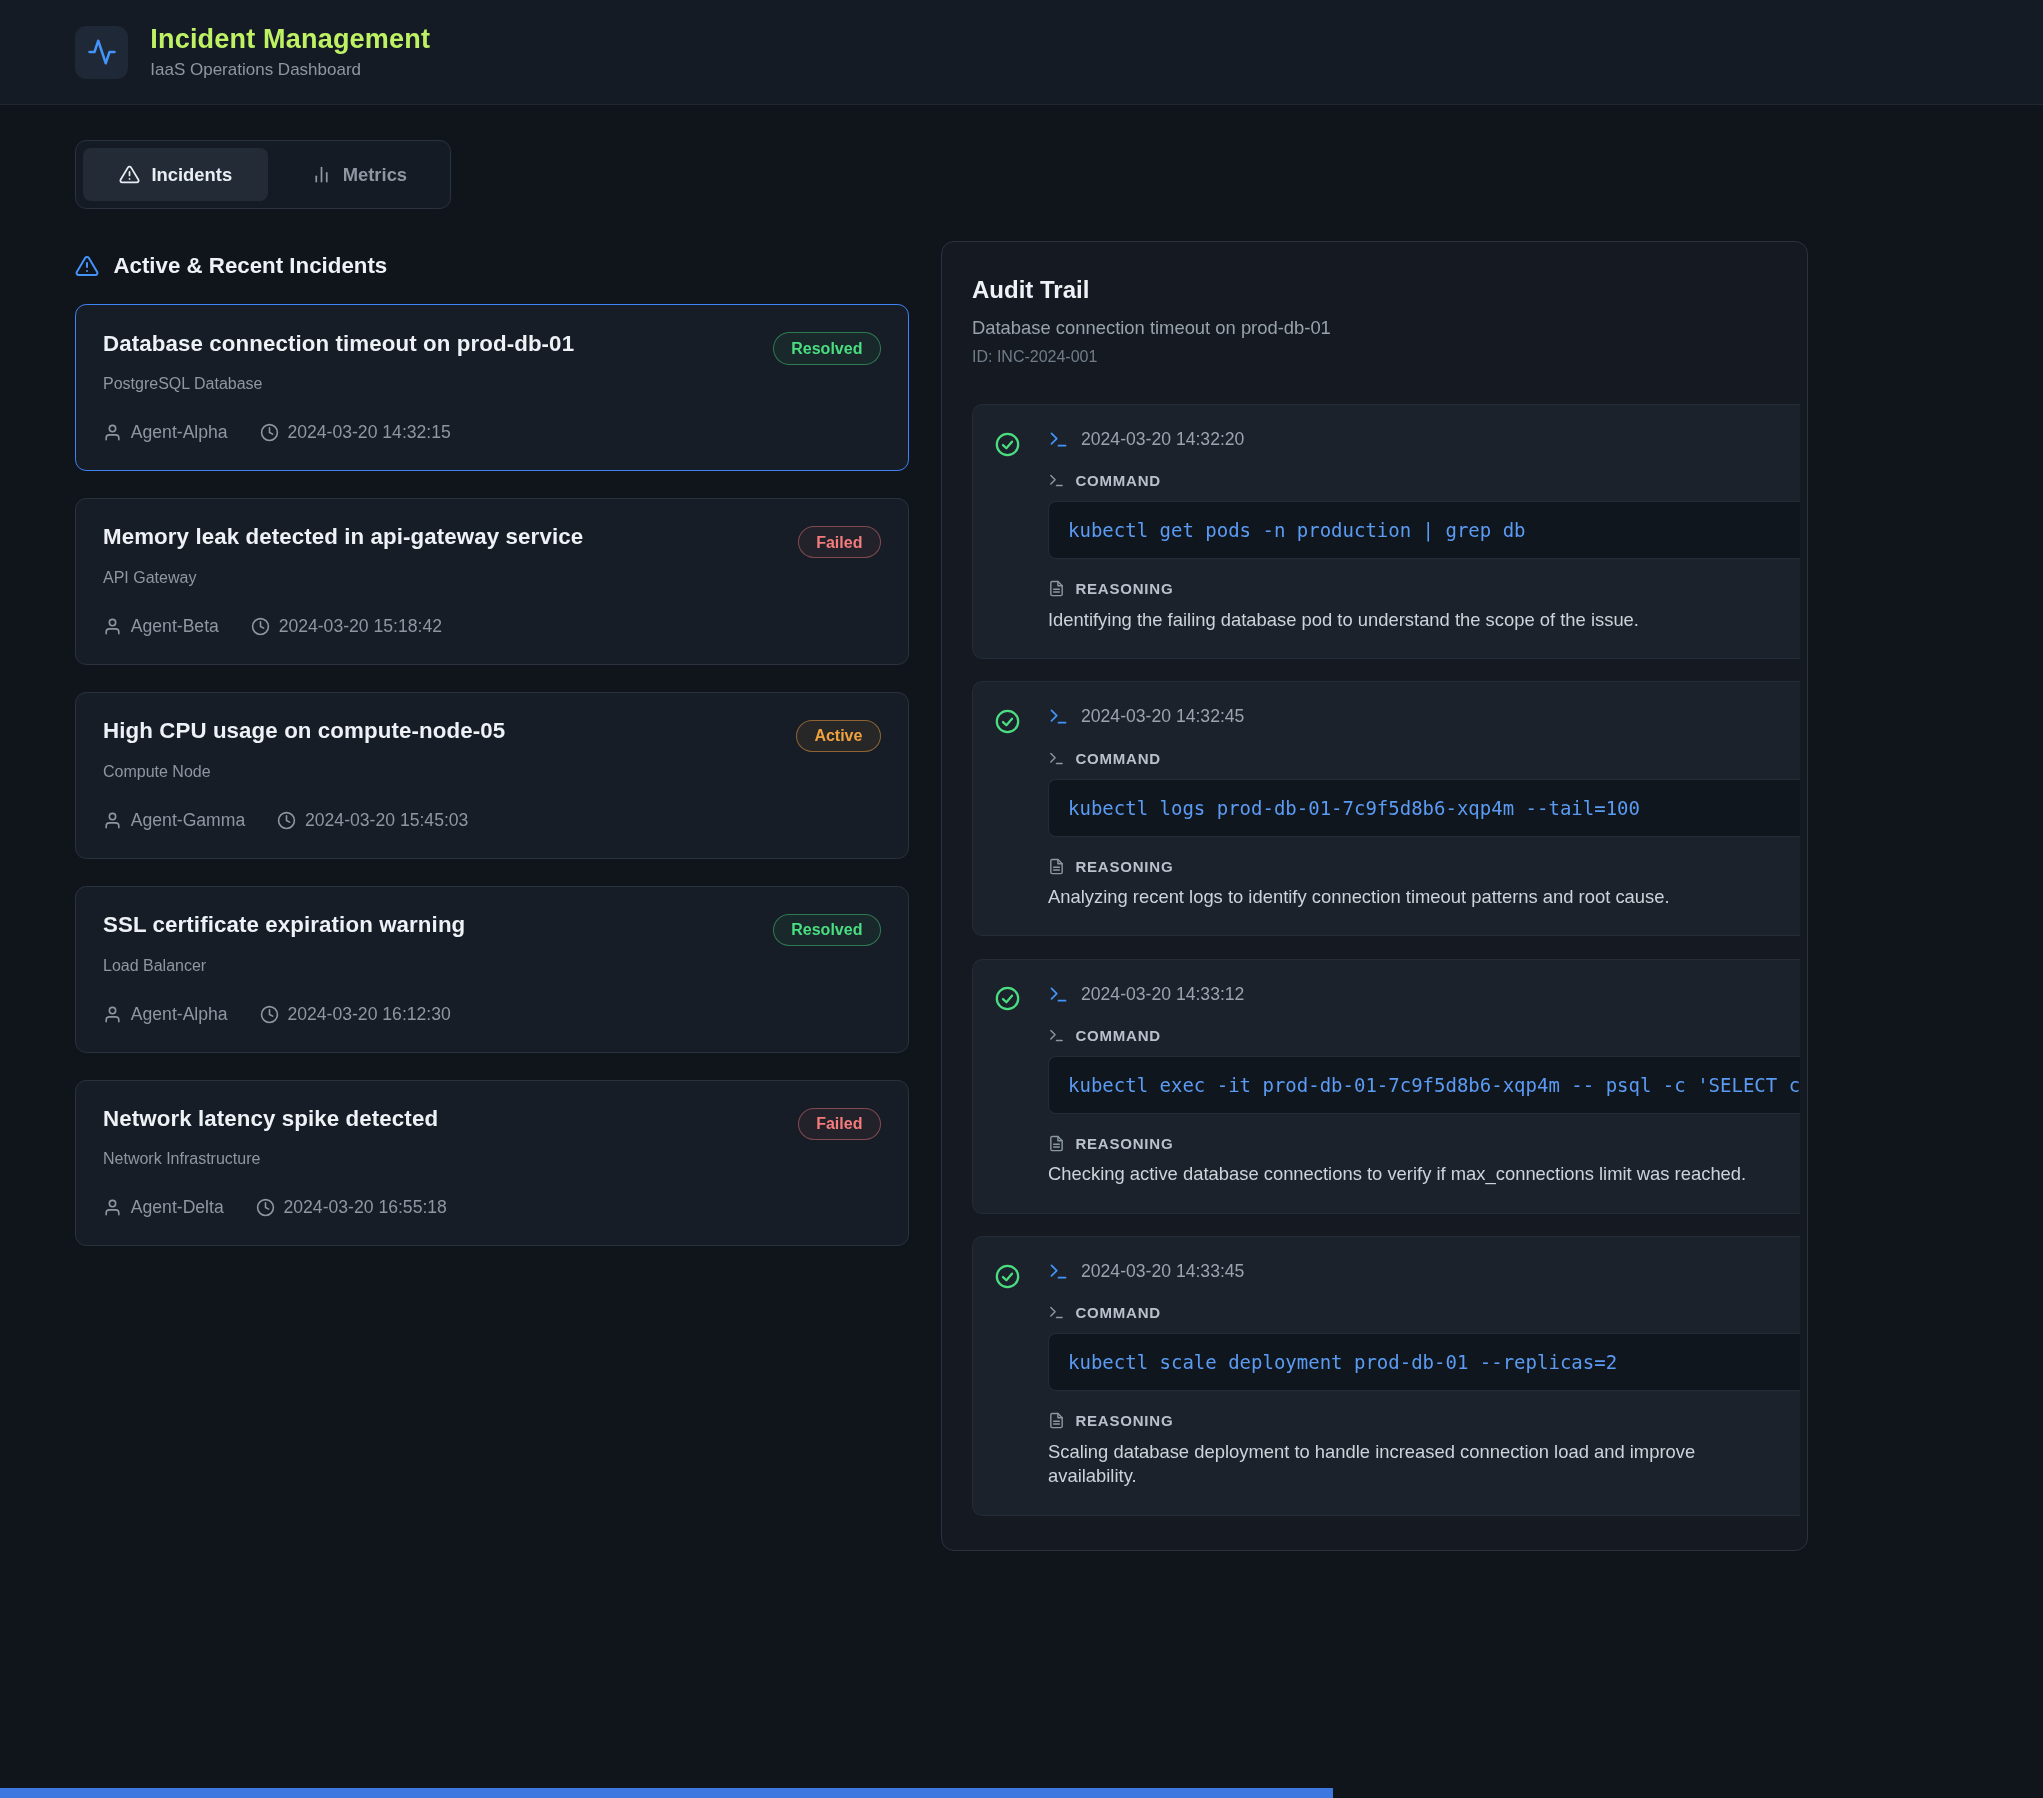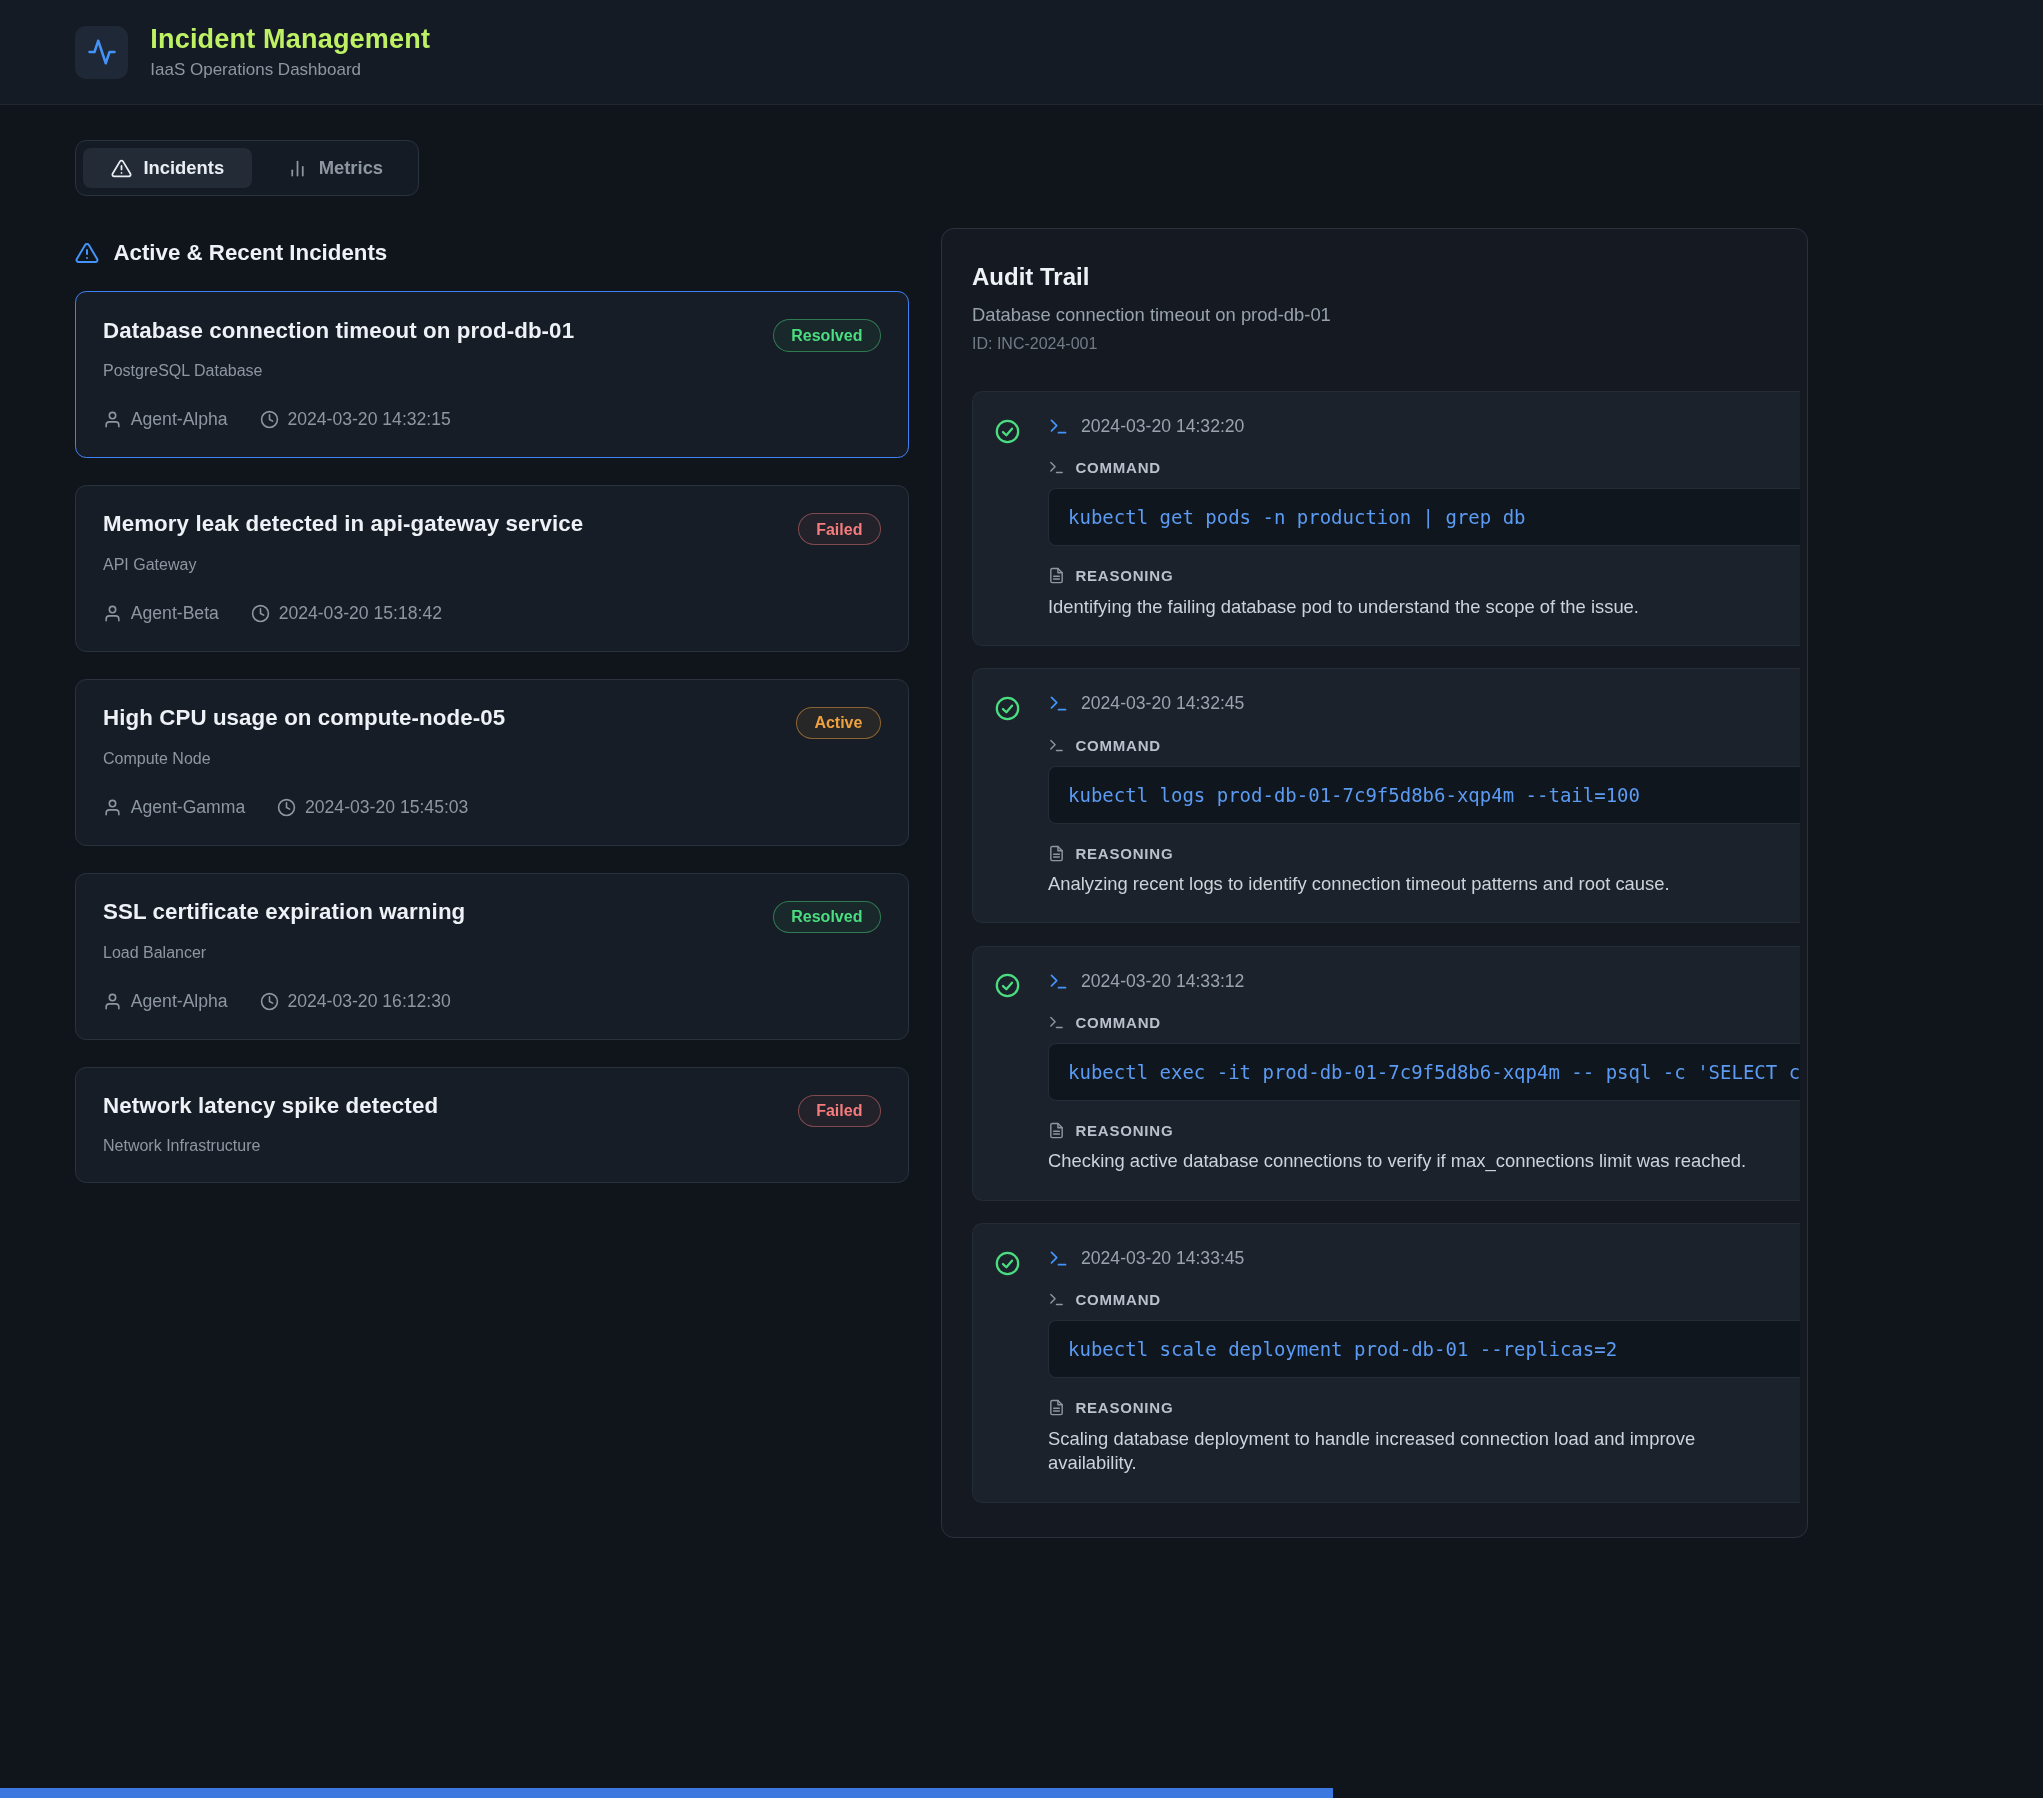--- a/index.html
+++ b/index.html
@@ -58,21 +58,21 @@
     display:inline-flex;
     margin:35px 0 0 75px;
     padding:7.2px;
     gap:6.4px;
     background:var(--header-bg);
     border:0.8px solid var(--border);
     border-radius:11.2px;
   }
   .tab{
     display:flex;align-items:center;gap:11.2px;
-    height:40px;padding:0 28px;
+    height:53px;padding:0 36px;
     border-radius:8px;
     font-size:18.4px;font-weight:600;
     color:var(--text-secondary);
     cursor:pointer;
     background:transparent;
     border:none;
     font-family:inherit;
   }
   .tab.active{background:#232b37;color:var(--text);}
   .tab svg{width:21px;height:21px;}
@@ -325,20 +325,36 @@
           </span>
         </div>
       </article>
 
       <article class="incident-card">
         <div class="card-top">
           <h3 class="card-title">Network latency spike detected</h3>
           <span class="badge" data-status="failed">Failed</span>
         </div>
         <div class="card-system">Network Infrastructure</div>
+        <div class="card-meta">
+          <span class="meta-item">
+            <svg class="icon" viewBox="0 0 24 24">
+                <path d="M20 21v-2a4 4 0 0 0-4-4H8a4 4 0 0 0-4 4v2"></path>
+                <circle cx="12" cy="7" r="4"></circle>
+              </svg>
+            <span>Agent-Delta</span>
+          </span>
+          <span class="meta-item">
+            <svg class="icon" viewBox="0 0 24 24">
+                <circle cx="12" cy="12" r="10"></circle>
+                <polyline points="12 6 12 12 16 14"></polyline>
+              </svg>
+            <span>2024-03-20 16:55:18</span>
+          </span>
+        </div>
       </article>
 
     </div>
   </section>
 
   <section class="col-right audit-panel">
     <h2 class="panel-title">Audit Trail</h2>
     <div class="panel-sub">Database connection timeout on prod-db-01</div>
     <div class="panel-id">ID: INC-2024-001</div>
 

